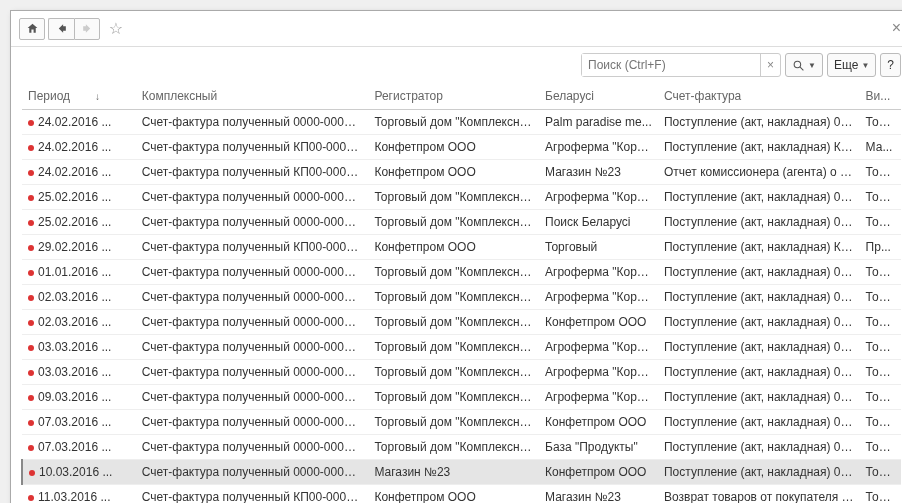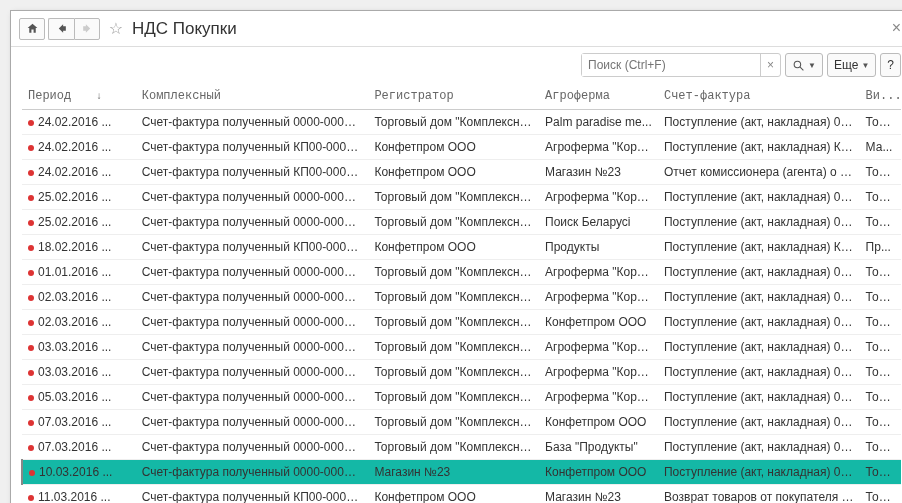--- a/index.html
+++ b/index.html
@@ -15,26 +15,26 @@
   .title { font-size: 17px; color: #333; }
   .close-x { position: absolute; right: 10px; top: 8px; font-size: 16px; color: #888; cursor: pointer; }
   .toolbar { display: flex; justify-content: flex-end; align-items: center; padding: 6px 10px; gap: 4px; }
   .search-wrap { display: flex; align-items: center; border: 1px solid #ccc; height: 24px; width: 200px; border-radius: 3px; }
   .search-input { flex: 1; border: none; outline: none; padding: 0 6px; font-size: 12px; color: #777; height: 100%; }
   .search-clear { width: 20px; text-align: center; color: #888; border-left: 1px solid #ccc; height: 100%; display:flex; align-items:center; justify-content:center; cursor:pointer; }
   .tb-btn { height: 24px; border: 1px solid #bbb; background: #fafafa; padding: 0 6px; border-radius: 3px; display: inline-flex; align-items: center; gap: 3px; cursor: pointer; font-size: 12px; }
   .tb-btn .caret { font-size: 8px; color: #555; }
   .grid { width: 100%; border-collapse: collapse; table-layout: fixed; }
   .grid-wrap { padding: 0 10px; overflow: hidden; }
-  .grid th { text-align: left; font-weight: normal; color: #666; border-bottom: 1px solid #ccc; padding: 6px 6px; white-space: nowrap; overflow: hidden; font-size: 12px; position: relative; font-family: Liberation Mono, monospace; }
+  .grid th { text-align: left; font-weight: normal; color: #666; border-bottom: 1px solid #ccc; padding: 6px 6px; white-space: nowrap; overflow: hidden; font-size: 12px; position: relative; }
   .grid th.underlined::after { content:""; position:absolute; left:4px; right:12px; bottom:-1px; height:1px; background:#c33; }
   .sort-arrow { font-size: 10px; color: #666; margin-left: 25px; }
   .grid td { padding: 5px 6px; white-space: nowrap; overflow: hidden; text-overflow: ellipsis; font-size: 12px; border-bottom: 1px solid #eee; }
   .dot { width: 6px; height: 6px; background: #d33; border-radius: 50%; display: inline-block; margin-right: 4px; vertical-align: middle; }
-  tr.selected td { background: #14b8a6; }
+  tr.selected td { background: #e5e5e5; }
   tr.selected td:first-child { border-left: 2px solid #888; }
   .col-period { width: 110px; }
   .col-reg { width: 225px; }
   .col-org { width: 165px; }
   .col-sup { width: 115px; }
   .col-inv { width: 195px; }
   .col-type { width: 40px; }
   svg.icon { width: 13px; height: 13px; }
 </style>
 </head>
@@ -54,21 +54,20 @@
             <path fill="#555" d="M15 4l-8 8 8 8v-4h5v-8h-5z"></path>
           </svg>
       </div>
       <div class="nav-btn">
         <svg class="icon" viewBox="0 0 24 24">
             <path fill="#ccc" d="M9 4l8 8-8 8v-4H4v-8h5z"></path>
           </svg>
       </div>
     </div>
     <div class="star-icon">☆</div>
-    <div class="title">НДС Покупки</div>
     <div class="close-x">×</div>
   </div>
 
   <div class="toolbar">
     <div class="search-wrap">
       <input class="search-input" placeholder="Поиск (Ctrl+F)" style="">
       <div class="search-clear">×</div>
     </div>
     <div class="tb-btn">
       <svg class="icon" viewBox="0 0 24 24">
@@ -92,21 +91,21 @@
           <col class="col-org">
           <col class="col-sup">
           <col class="col-inv">
           <col class="col-type">
       </colgroup>
       <thead>
         <tr>
           <th class="underlined"><span>Период</span><span class="sort-arrow">↓</span></th>
           <th class="underlined">Комплексный</th>
           <th class="underlined">Регистратор</th>
-          <th>Агроферма</th>
+          <th>Беларусі</th>
           <th>Счет-фактура</th>
           <th>Ви...</th>
         </tr>
       </thead>
       <tbody id="grid-body">
           <tr>
             <td><span class="dot"></span><span>24.02.2016 ...</span></td>
             <td>Счет-фактура полученный 0000-000042 ...</td>
             <td>Торговый дом "Комплексный...</td>
             <td>Palm paradise me...</td>
@@ -139,24 +138,24 @@
           </tr>
           <tr>
             <td><span class="dot"></span><span>25.02.2016 ...</span></td>
             <td>Счет-фактура полученный 0000-000044 ...</td>
             <td>Торговый дом "Комплексный...</td>
             <td>Поиск Беларусі</td>
             <td>Поступление (акт, накладная) 0000...</td>
             <td>Тов...</td>
           </tr>
           <tr>
-            <td><span class="dot"></span><span>18.02.2016 ...</span></td>
+            <td><span class="dot"></span><span>29.02.2016 ...</span></td>
             <td>Счет-фактура полученный КП00-000030 ...</td>
             <td>Конфетпром ООО</td>
-            <td>Продукты</td>
+            <td>Торговый</td>
             <td>Поступление (акт, накладная) КП0...</td>
             <td>Пр...</td>
           </tr>
           <tr>
             <td><span class="dot"></span><span>01.01.2016 ...</span></td>
             <td>Счет-фактура полученный 0000-000045 ...</td>
             <td>Торговый дом "Комплексный...</td>
             <td>Агроферма "Коро...</td>
             <td>Поступление (акт, накладная) 0000...</td>
             <td>Тов...</td>
@@ -187,21 +186,21 @@
           </tr>
           <tr>
             <td><span class="dot"></span><span>03.03.2016 ...</span></td>
             <td>Счет-фактура полученный 0000-000050 ...</td>
             <td>Торговый дом "Комплексный...</td>
             <td>Агроферма "Коро...</td>
             <td>Поступление (акт, накладная) 0000...</td>
             <td>Тов...</td>
           </tr>
           <tr>
-            <td><span class="dot"></span><span>05.03.2016 ...</span></td>
+            <td><span class="dot"></span><span>09.03.2016 ...</span></td>
             <td>Счет-фактура полученный 0000-000048 ...</td>
             <td>Торговый дом "Комплексный...</td>
             <td>Агроферма "Коро...</td>
             <td>Поступление (акт, накладная) 0000...</td>
             <td>Тов...</td>
           </tr>
           <tr>
             <td><span class="dot"></span><span>07.03.2016 ...</span></td>
             <td>Счет-фактура полученный 0000-000051 ...</td>
             <td>Торговый дом "Комплексный...</td>

